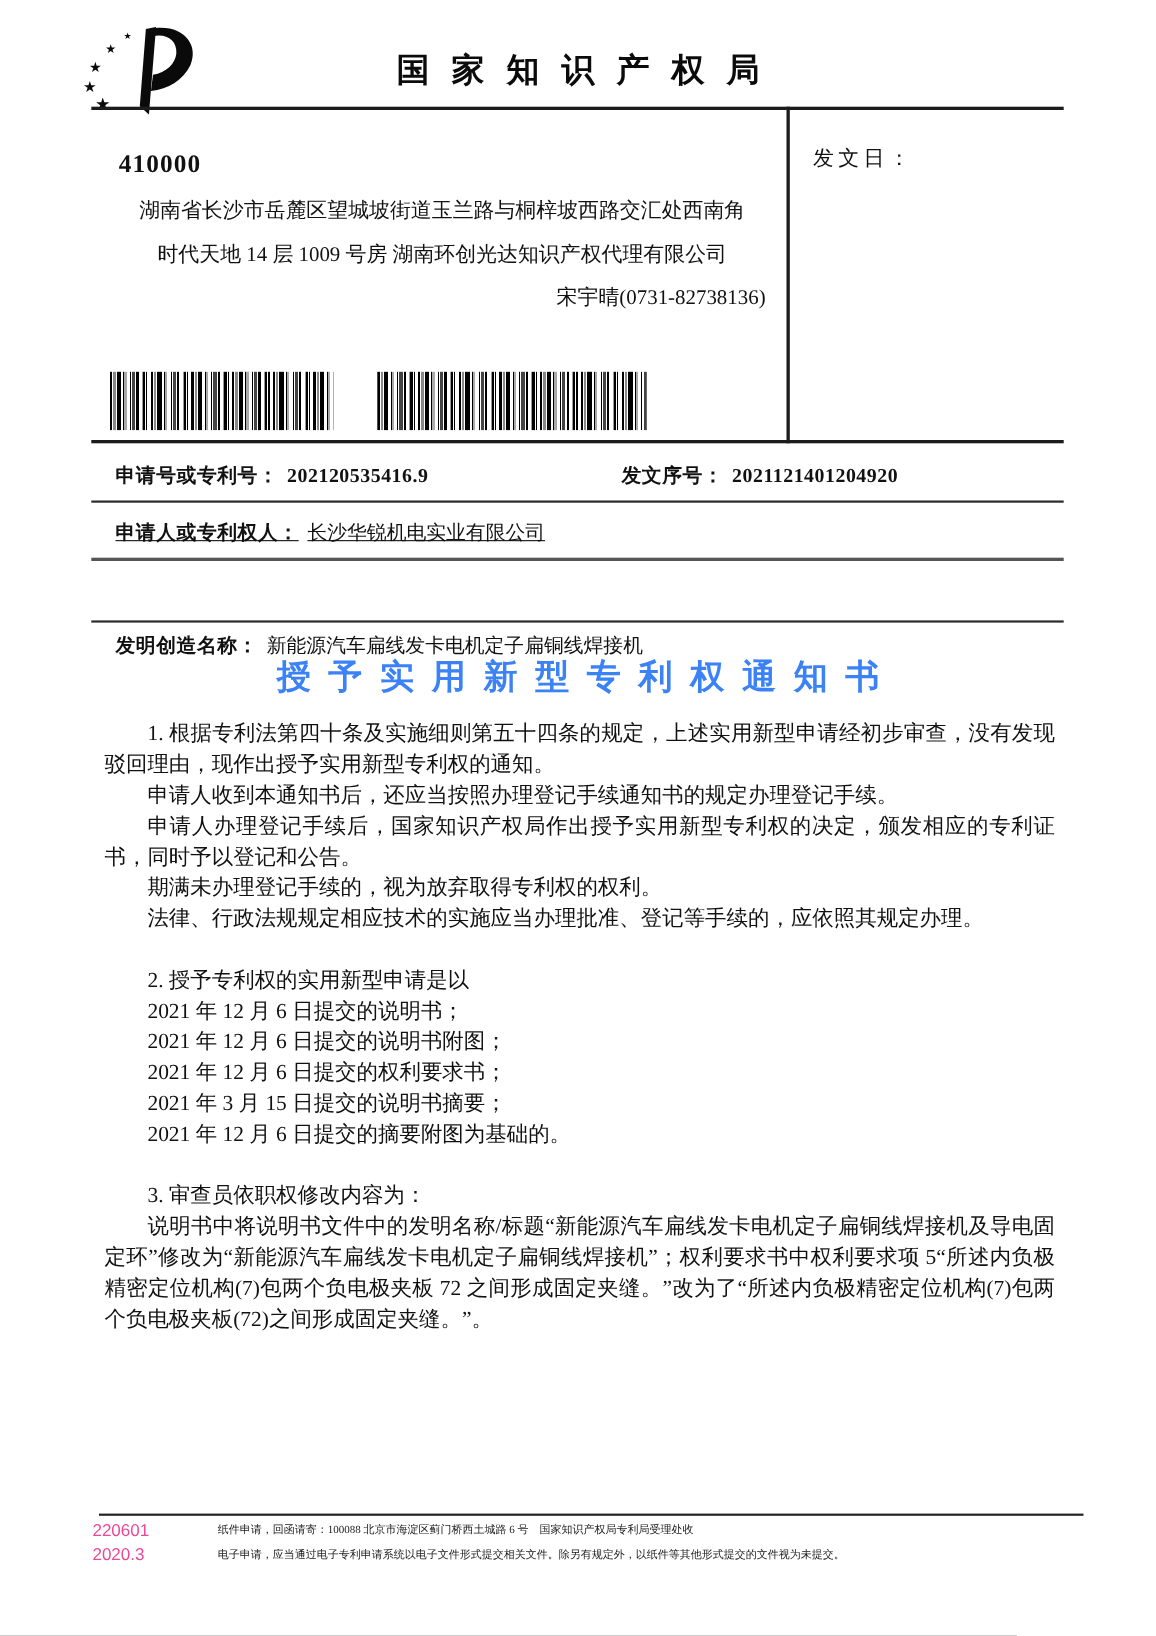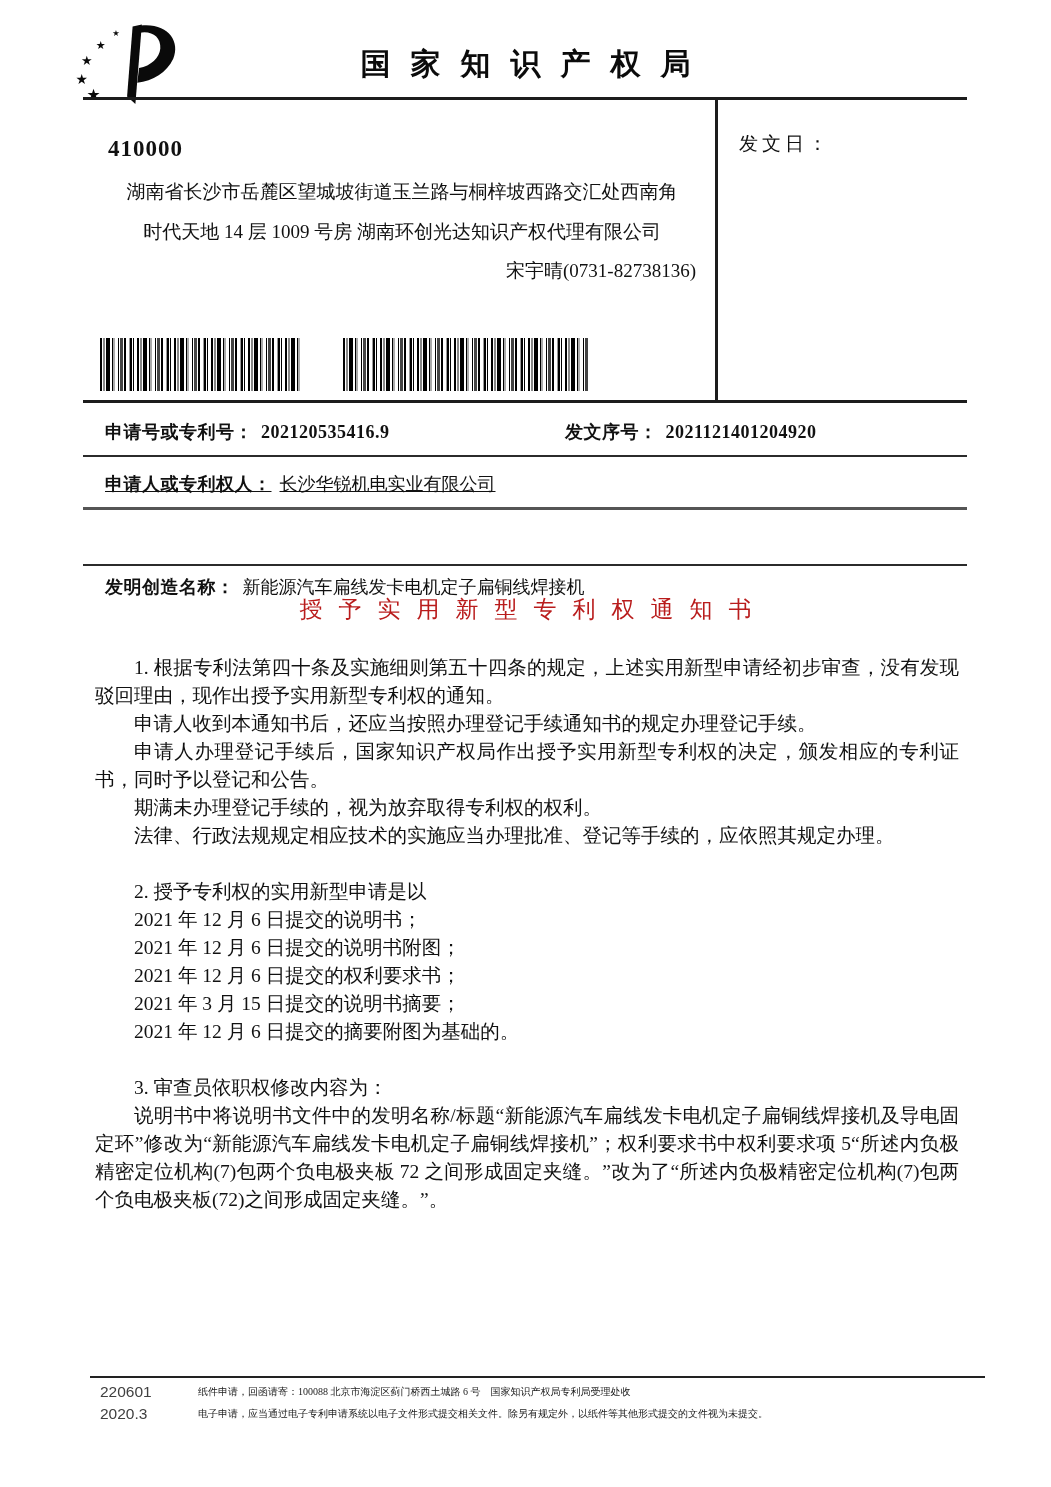--- a/index.html
+++ b/index.html
@@ -63,35 +63,35 @@
   .row-invention { top:527px;margin-top:48px; }
   .fld-label { font-weight:bold; letter-spacing:0.5px; }
   .fld-value { margin-left:8px; }
   .fld-value.num { font-weight:bold; letter-spacing:0.5px; }
   .pair-serial { position:absolute; left:460px; top:0; }
   
   .notice-title {
     position:absolute; left:0; top:594px; width:100%;
     text-align:center;
     font-family:"Liberation Sans","DejaVu Sans",sans-serif;
-    font-weight:normal; font-size:23px; letter-spacing:16px; text-indent:16px;
-    color:#b91c1c;
+    font-weight:bold; font-size:31px; letter-spacing:16px; text-indent:16px;
+    color:#3b82f6;
   }
   
   .body-text {
     position:absolute; left:95px; top:654px; width:864px;
     font-size:19.5px; line-height:28px; text-align:justify;
   }
   .body-text p { text-indent:2em; }
   .gap-above { margin-top:28px; }
   
   .footer-codes {
-    position:absolute; left:100px; top:1381px;
+    position:absolute; left:84px; top:1381px;
     font-family:"Liberation Sans","DejaVu Sans",sans-serif;
-    font-size:15.5px; line-height:21.5px; color:#404040;
+    font-size:15.5px; line-height:21.5px; color:#ec4899;
   }
   .footer-text {
     position:absolute; left:198px; top:1381px; width:775px;
     font-family:Liberation Serif, serif;
     font-size:10px; line-height:21.5px; color:#1a1a1a; text-align:justify;
   }
   .star { font-family:"DejaVu Sans",sans-serif; fill:#0a0a0a; }
 </style>
 </head>
 <body>

